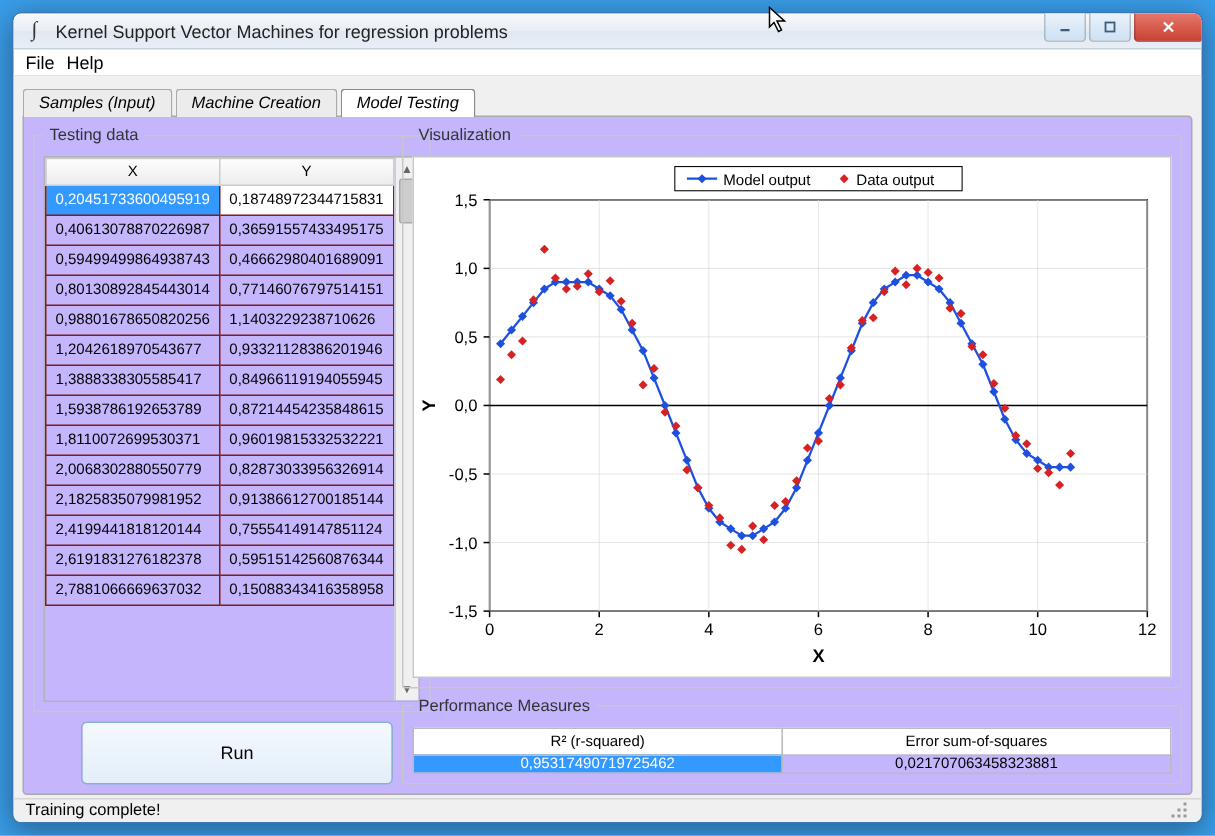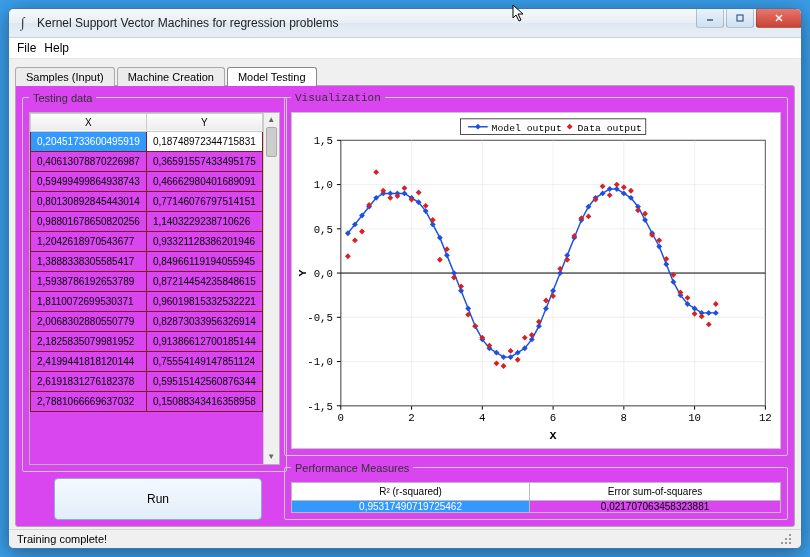--- a/index.html
+++ b/index.html
@@ -10,42 +10,42 @@
 .title-text { font-size: 12px; color: #222; flex: 1; }
 .win-controls { display: flex; gap: 2px; position: absolute; right: -1px; top: -1px; }
 .win-btn { width: 28px; height: 20px; border: 1px solid rgba(0,0,0,0.2); border-top: none; border-radius: 0 0 3px 3px; display: flex; align-items: center; justify-content: center; font-size: 9px; cursor: pointer; }
 .win-min, .win-max { background: linear-gradient(to bottom, #eaf3fb, #cfe1f3); color: #3b5c7e; }
 .win-close { background: linear-gradient(to bottom, #e87a6e, #c94234); color: #fff; width: 46px; }
 .win-close svg, .win-min svg, .win-max svg { width: 10px; height: 10px; }
 .menubar { height: 22px; display: flex; align-items: center; padding: 0 8px; gap: 8px; border-bottom: 1px solid #e5e5e5; font-size: 12px; }
 .menubar span { cursor: pointer; }
 .client { flex: 1; display: flex; flex-direction: column; padding: 4px 6px 2px 6px; background: #f0f0f0; }
 .tabs { display: flex; align-items: flex-end; height: 22px; position: relative; }
-.tab { padding: 3px 10px; border: 1px solid #aaa; border-bottom: none; background: #ececec; border-radius: 3px 3px 0 0; margin-right: 2px; cursor: pointer; font-size: 11px; position: relative; top: 1px; }
+.tab { padding: 3px 10px; border: 1px solid #aaa; border-bottom: none; background: #ececec; border-radius: 3px 3px 0 0; margin-right: 2px; cursor: pointer; font-size: 11px; position: relative; top: 1px; font-style: italic; }
 .tab.active { background: #fff; z-index: 2; border-color: #8a8a8a; }
-.tab-panel { flex: 1; border: 1px solid #aaa; background: #d946ef; display: flex; gap: 22px; padding: 6px; border-radius: 0 3px 3px 3px; }
+.tab-panel { flex: 1; border: 1px solid #aaa; background: #c4b5fd; display: flex; gap: 6px; padding: 6px; border-radius: 0 3px 3px 3px; }
 fieldset { border: 1px solid #c7c7c7; border-radius: 2px; padding: 8px 6px 6px 6px; margin: 0; position: relative; }
 fieldset > legend { font-size: 11px; padding: 0 4px; color: #333; }
 .left-col { width: 240px; display: flex; flex-direction: column; gap: 6px; }
 .testing-data { flex: 1; display: flex; flex-direction: column; }
 .grid-wrap { flex: 1; border: 1px solid #b4b4b4; overflow: hidden; position: relative; display: flex; }
 .grid { flex: 1; overflow: hidden; }
 .grid table { border-collapse: collapse; width: 100%; font-size: 10px; }
 .grid th { background: linear-gradient(to bottom, #fdfdfd, #ececec); border: 1px solid #ccc; padding: 2px 4px; font-weight: normal; height: 18px; }
 .grid td { border: 1px solid #7f1d1d; padding: 2px 6px; height: 20px; white-space: nowrap; }
 .grid tr.sel td { background: #3399ff; color: #fff; }
 .grid tr.sel td:last-child { background: #fff; color: #000; }
 .vscroll { width: 16px; background: #f0f0f0; border-left: 1px solid #ccc; position: relative; }
 .vscroll .thumb { position: absolute; left: 2px; right: 2px; top: 14px; height: 30px; background: #cdcdcd; border: 1px solid #aaa; border-radius: 2px; }
 .vscroll .arr { position: absolute; left: 0; right: 0; height: 14px; display: flex; align-items: center; justify-content: center; font-size: 8px; color: #666; }
 .vscroll .arr.up { top: 0; }
 .vscroll .arr.dn { bottom: 0; }
 .run-btn { height: 42px; border: 1px solid #8aafd6; border-radius: 4px; background: linear-gradient(to bottom, #f4f9fe, #e3eef9); font-size: 12px; cursor: pointer; display: flex; align-items: center; justify-content: center; margin-left: 32px; }
 .right-col { flex: 1; display: flex; flex-direction: column; gap: 6px; }
-.viz { flex: 1; display: flex; flex-direction: column; font-family: Liberation Mono, monospace; }
+.viz { flex: 1; display: flex; flex-direction: column; }
 .chart-area { flex: 1; border: 1px solid #c7c7c7; background: #fff; position: relative; }
 .chart-svg { width: 100%; height: 100%; }
 .perf-table { width: 100%; border: 1px solid #bbb; border-collapse: collapse; font-size: 10px; }
 .perf-table th { background: #fff; border: 1px solid #bbb; padding: 3px; font-weight: normal; }
 .perf-table td { border: 1px solid #bbb; padding: 0; text-align: center; }
 .perf-table td.hl { background: #3399ff; color: #fff; }
 .statusbar { height: 20px; border-top: 1px solid #d6d6d6; display: flex; align-items: center; padding: 0 8px; font-size: 11px; background: #f0f0f0; justify-content: space-between; }
 .resize-grip { width: 14px; height: 14px; }
 .resize-grip svg { width: 14px; height: 14px; }
 .cursor { position: absolute; top: 4px; left: 512px; pointer-events: none; z-index: 100; }

